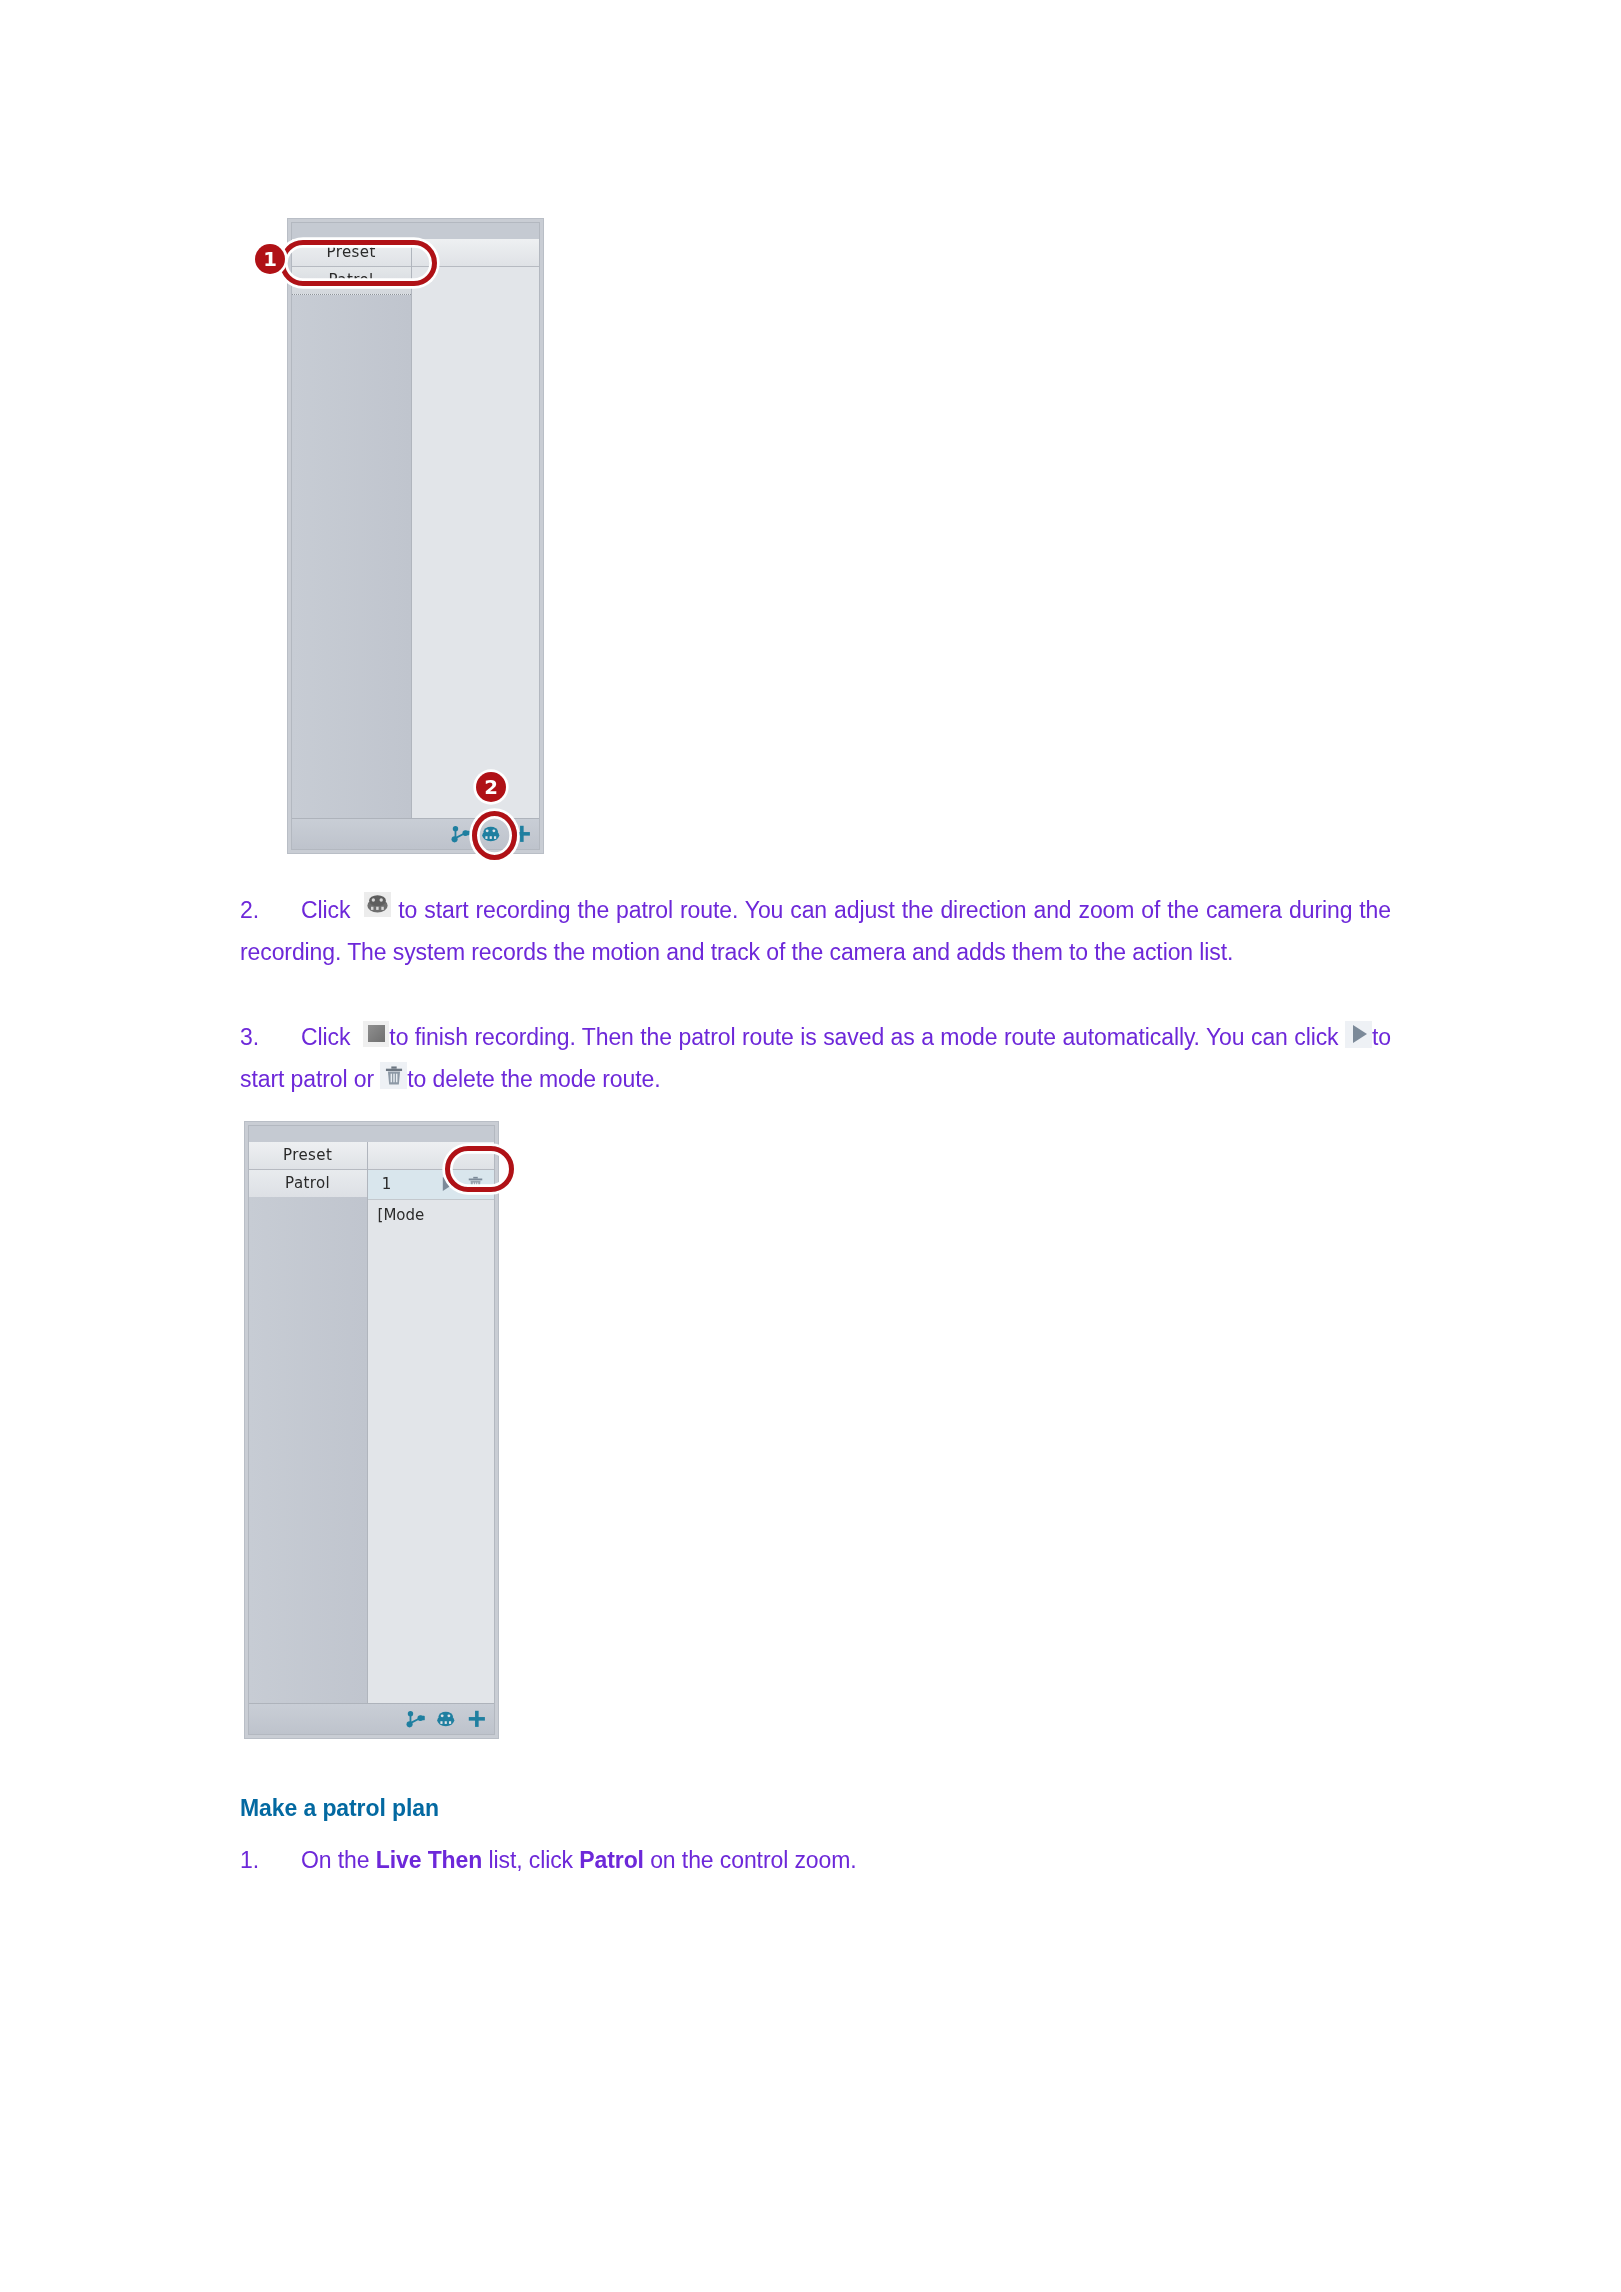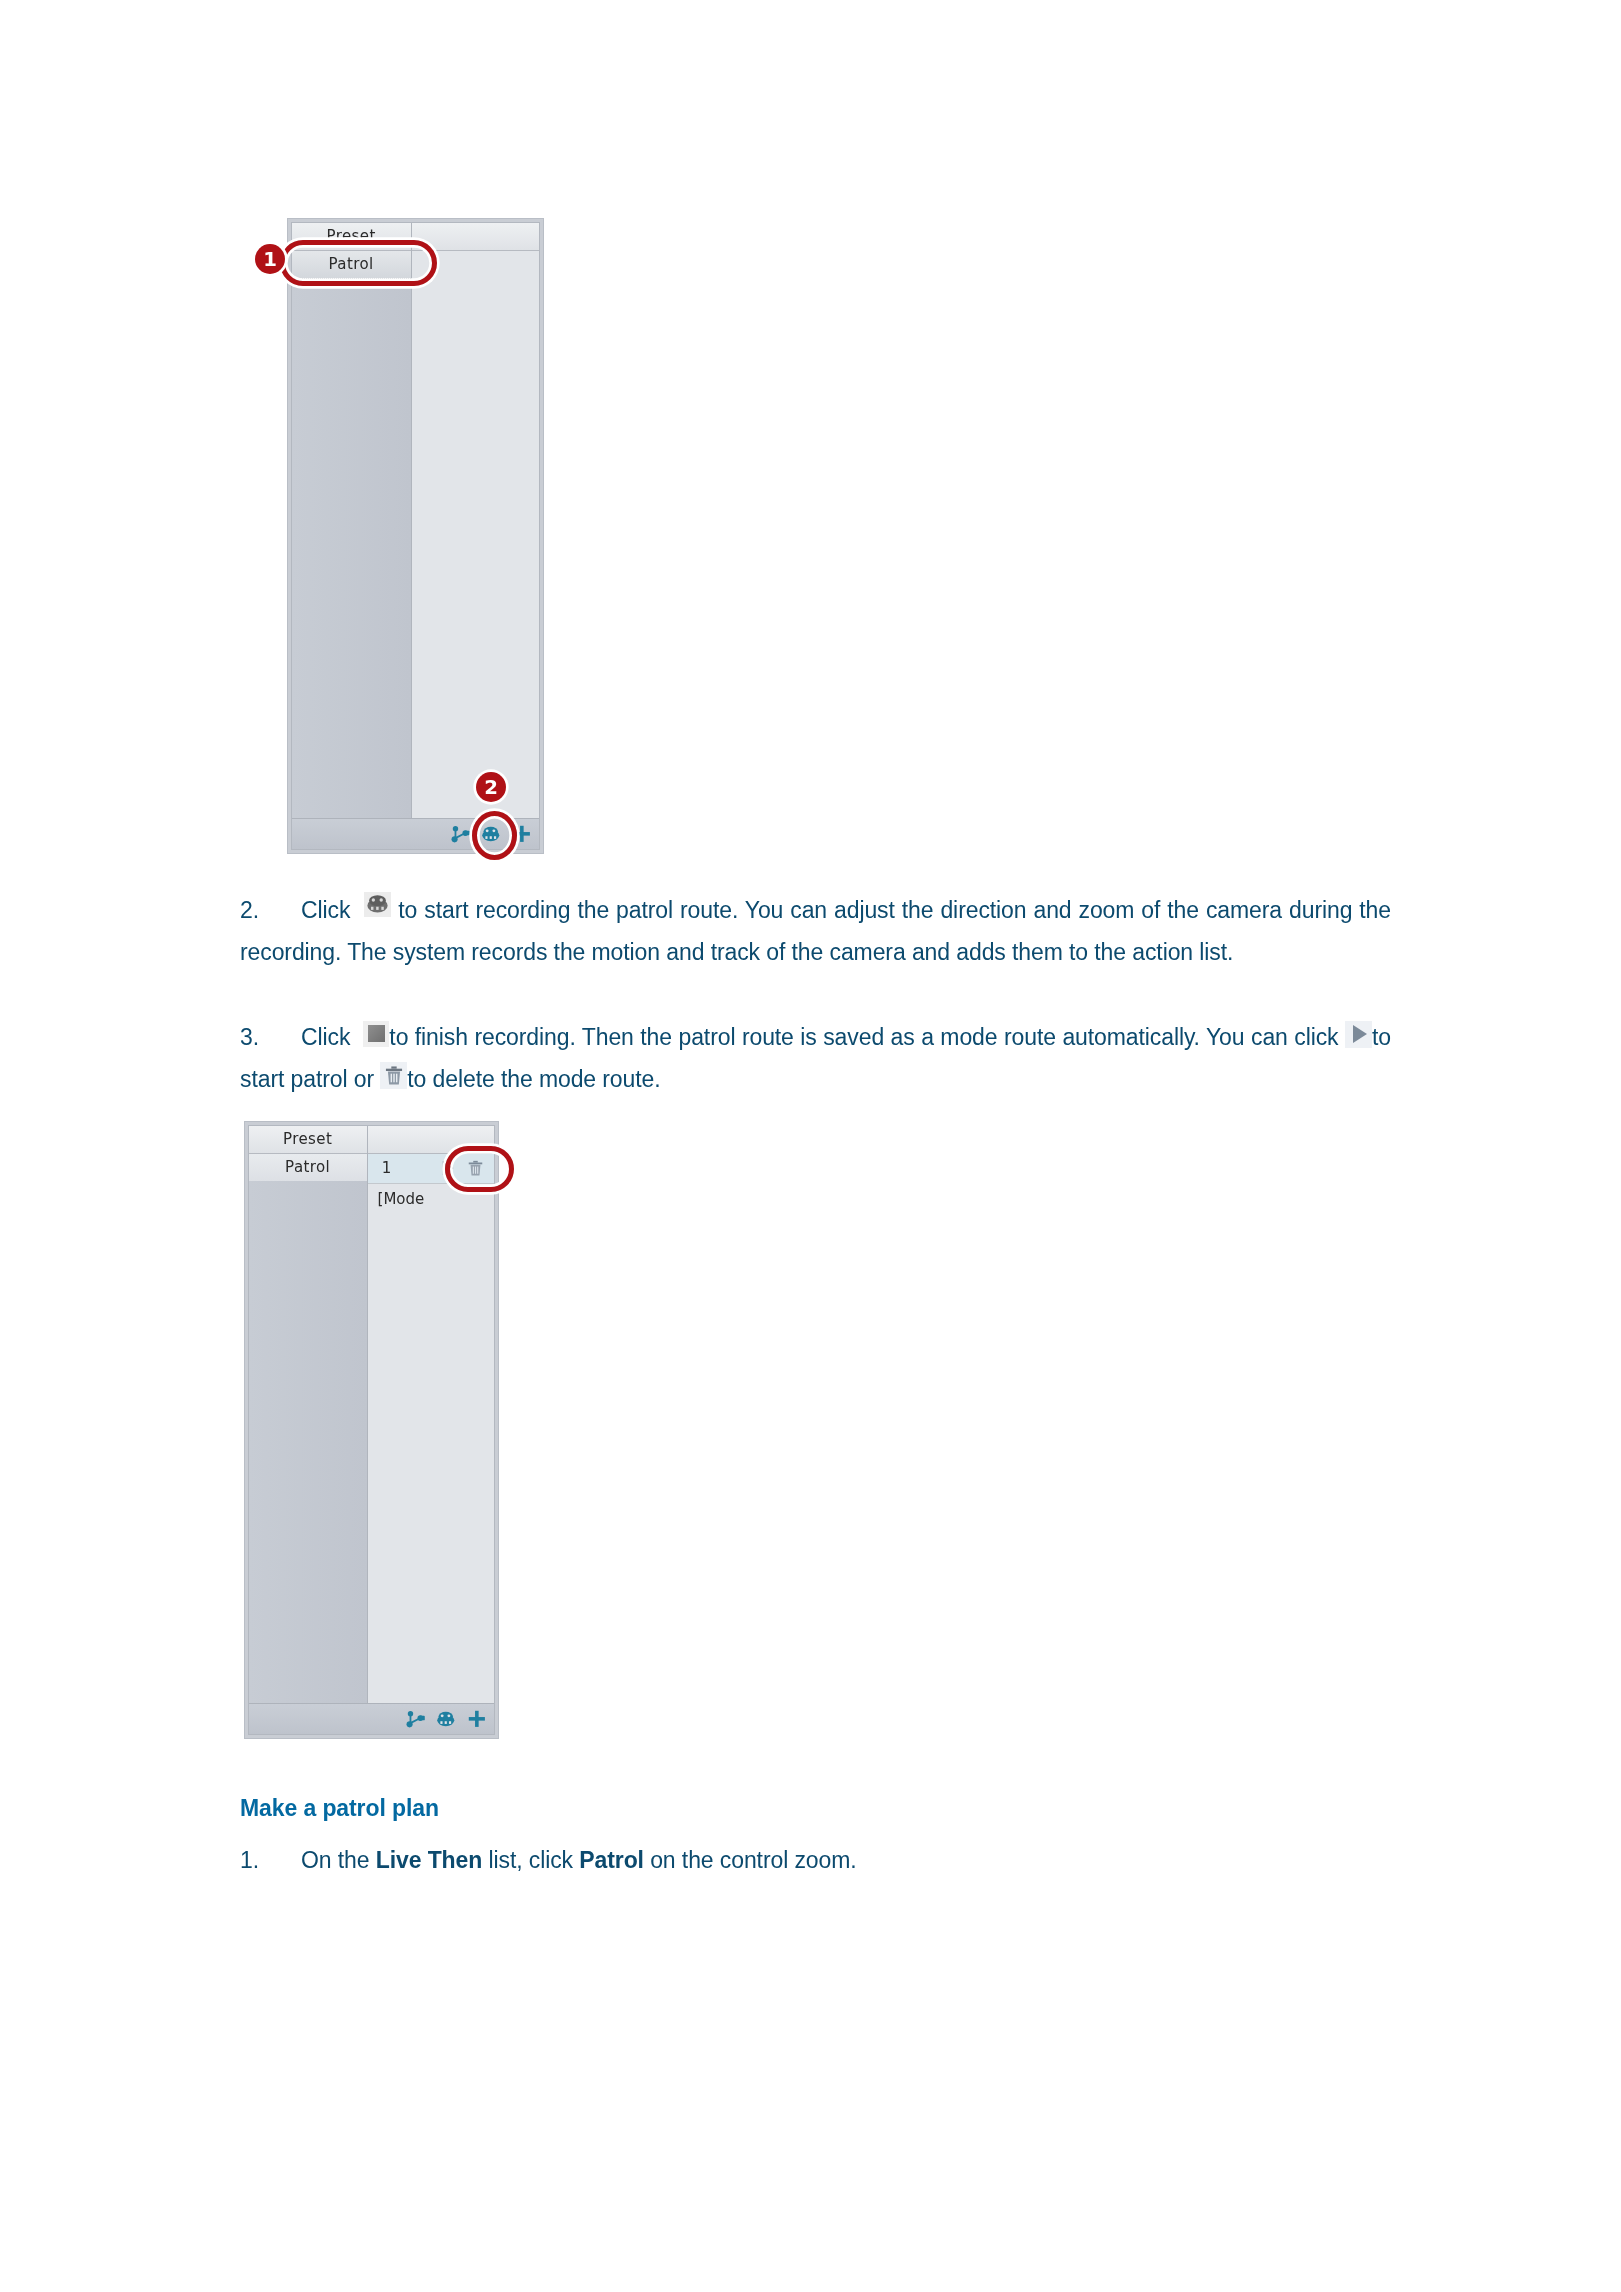--- a/index.html
+++ b/index.html
@@ -16,21 +16,21 @@
     overflow: hidden;
   }
 
   
   .doc-text {
     position: absolute;
     left: 240px;
     width: 1151px;
     font-size: 23px;
     line-height: 42px;
-    color: #0c4a6e;
+    color: #6d28d9;
     text-align: justify;
     letter-spacing: -0.1px;
   }
   .doc-text.no-justify { text-align: left; }
 
   .num {
     display: inline-block;
     width: 61px;
   }
   b, .bold { font-weight: bold; }
@@ -116,20 +116,21 @@
     box-sizing: border-box;
     background: #c5cad2;
     border: 0.9px solid #b3b8c0;
     display: flex;
     flex-direction: column;
   }
   .ui-body {
     flex: 1;
     display: flex;
     min-height: 0;
+    margin-top: 16px;
   }
   .ui-tabcol {
     width: 48%;
     background: linear-gradient(to right,#c6cbd3,#c2c7d0);
     display: flex;
     flex-direction: column;
     border-right: 0.9px solid #b0b5bd;
   }
   .ui-tab {
     height: 27px;

